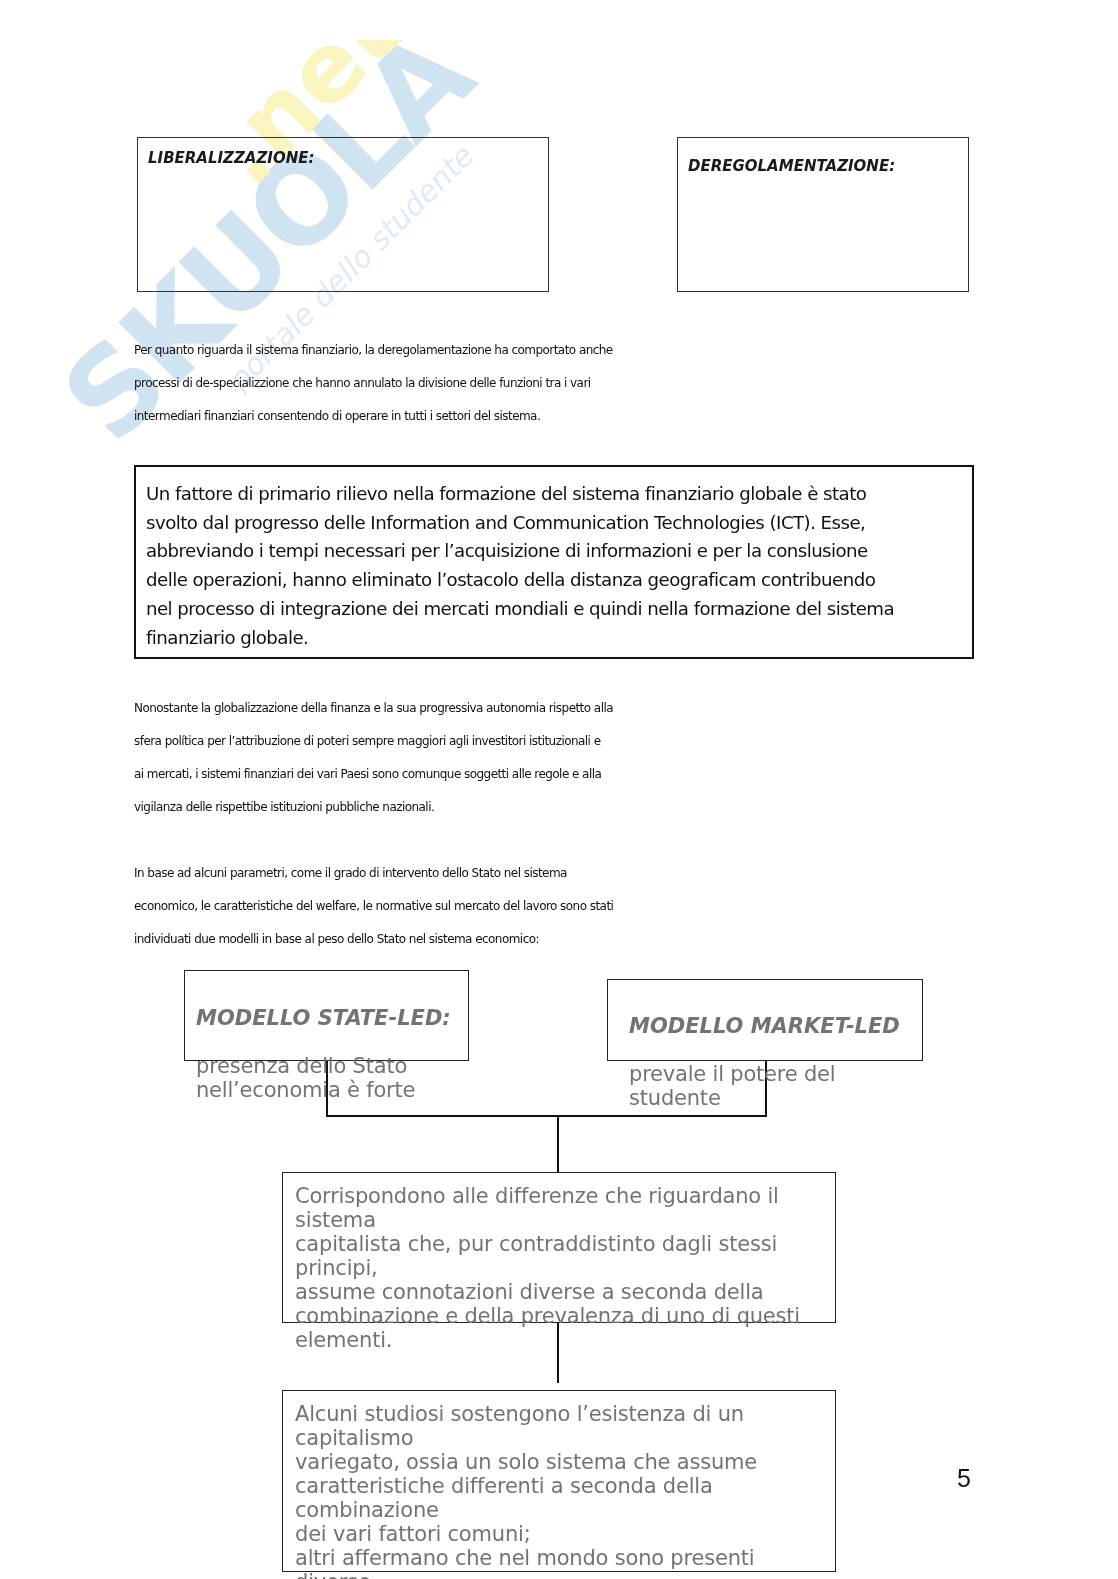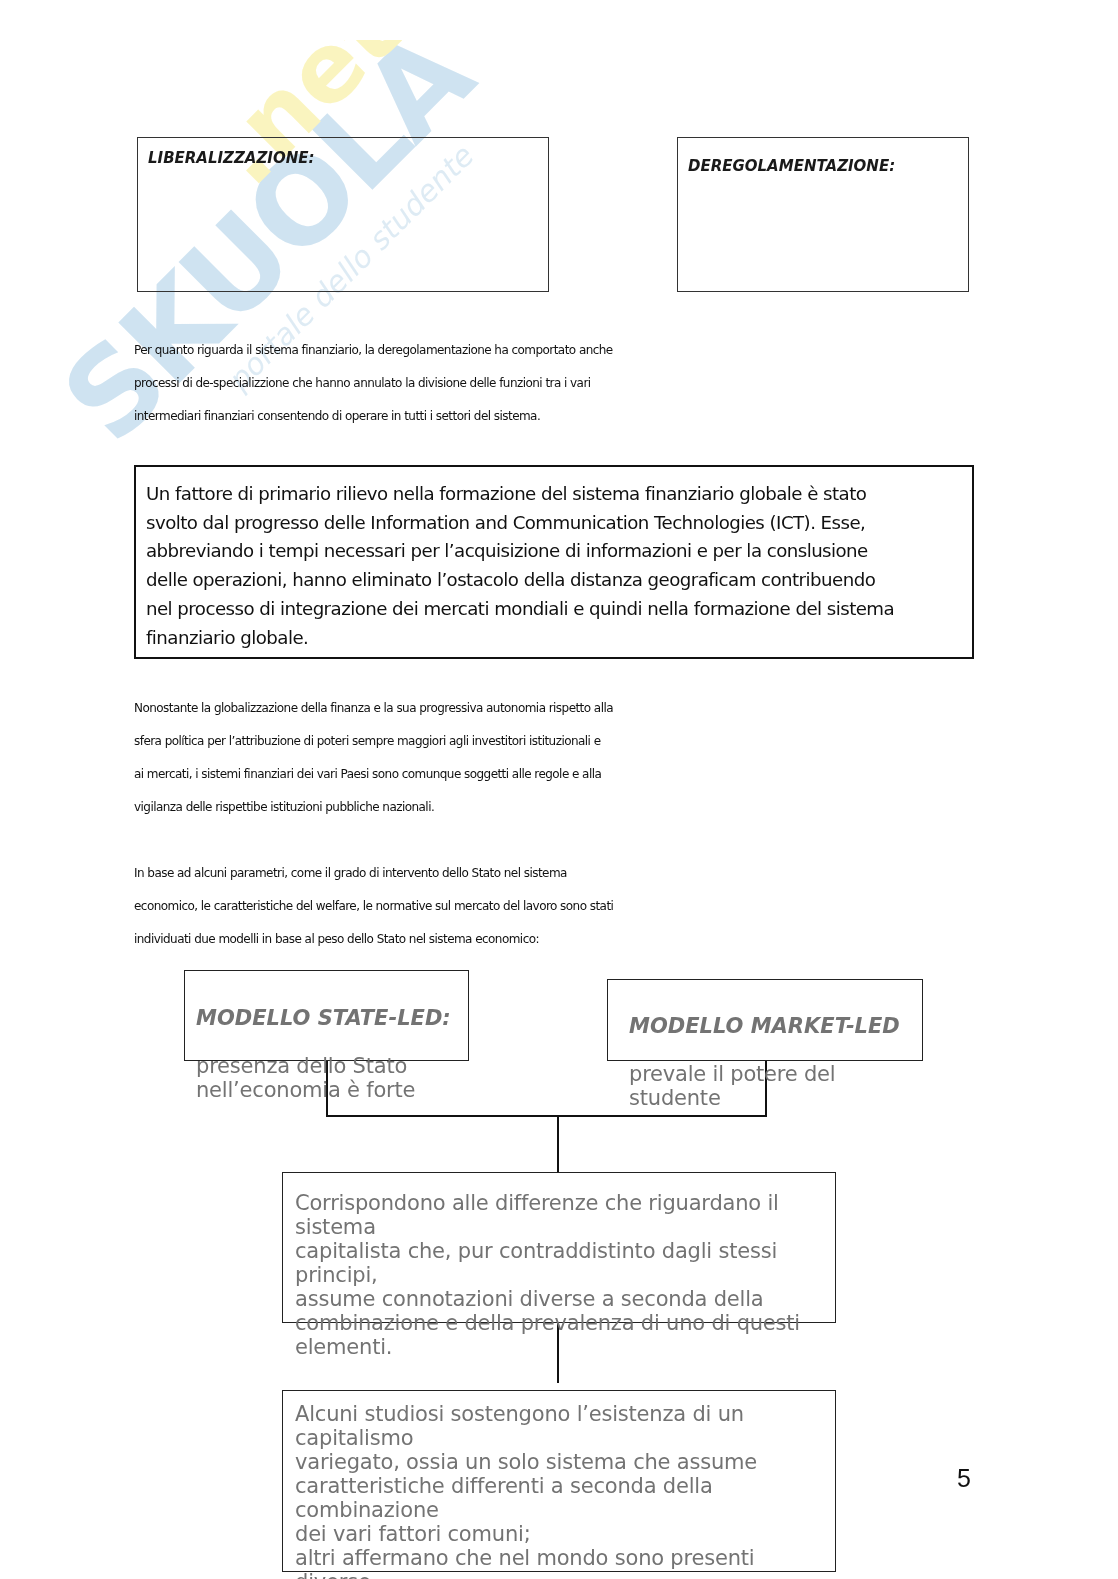--- a/index.html
+++ b/index.html
@@ -167,21 +167,21 @@
     <div class="box box-med diagram-text" style="left:607px; top:979px; width:316px; height:82px; padding:10px 0 0 21px;">
       <span class="diagram-title">MODELLO MARKET-LED</span>
       <span>prevale il potere del studente</span>
     </div>
 
     <div class="line" style="left:326px; top:1061px; width:1.5px; height:55px;"></div>
     <div class="line" style="left:765px; top:1061px; width:1.5px; height:55px;"></div>
     <div class="line" style="left:326px; top:1115px; width:441px; height:1.5px;"></div>
     <div class="line" style="left:557px; top:1115px; width:2px; height:58px;"></div>
 
-    <div class="box box-med diagram-text" style="left:282px; top:1172px; width:554px; height:151px; padding:18px 0 0 12px;">Corrispondono alle differenze che riguardano il sistema
+    <div class="box box-med diagram-text" style="left:282px; top:1172px; width:554px; height:151px; padding:11px 0 0 12px;">Corrispondono alle differenze che riguardano il sistema
 capitalista che, pur contraddistinto dagli stessi principi,
 assume connotazioni diverse a seconda della
 combinazione e della prevalenza di uno di questi elementi.</div>
 
     <div class="line" style="left:557px; top:1323px; width:2px; height:60px;"></div>
 
     <div class="box box-med diagram-text" style="left:282px; top:1382px; width:554px; height:182px; padding:11px 0 0 12px;margin-top:8px;">Alcuni studiosi sostengono l’esistenza di un capitalismo
 variegato, ossia un solo sistema che assume
 caratteristiche differenti a seconda della combinazione
 dei vari fattori comuni;

